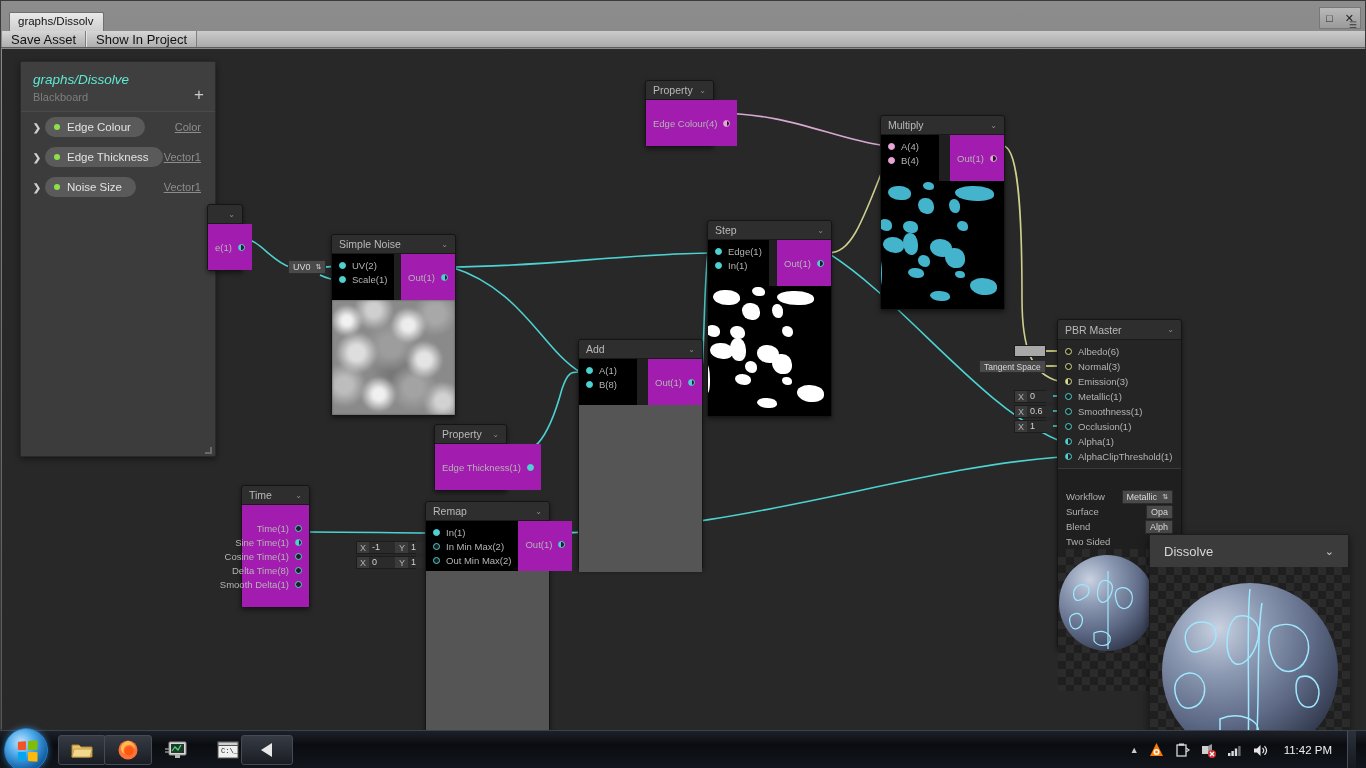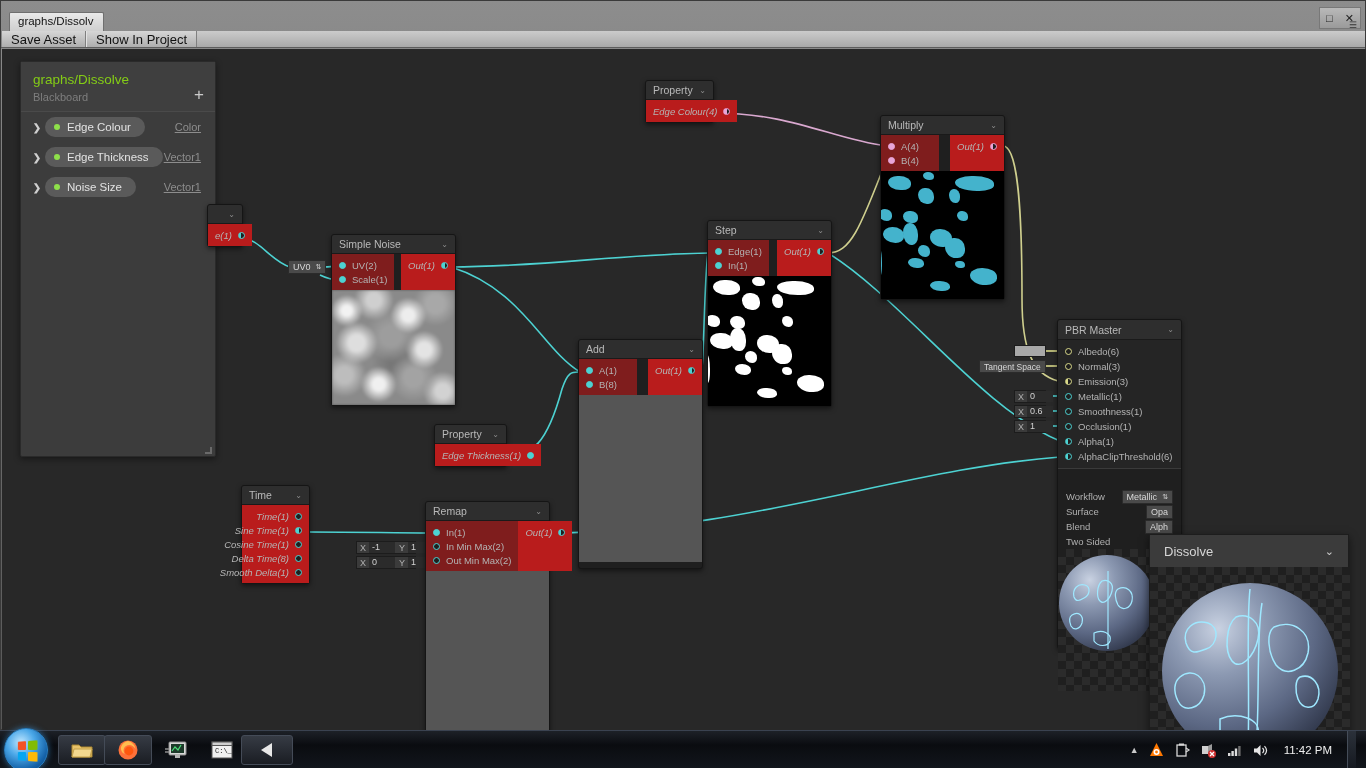--- a/index.html
+++ b/index.html
@@ -35,41 +35,41 @@
   
   #graph { position:absolute; left:1px; top:48px; width:1364px; height:681px;
            background:#282828; overflow:hidden; }
   #edges { position:absolute; left:0; top:0; width:1364px; height:681px; pointer-events:none; }
 
   
   #blackboard { position:absolute; left:18px; top:12px; width:196px; height:396px;
                 background:#3c3c3c; border:1px solid #2a2a2a; border-radius:2px;
                 box-shadow:0 2px 6px rgba(0,0,0,.45); }
   #bbhead { padding:10px 12px 8px 12px; border-bottom:1px solid #4a4a4a; position:relative; background:#3f3f3f; }
-  #bbtitle { font-size:13.5px; color:#84cc16; }
+  #bbtitle { font-size:13.5px; color:#5eead4;font-style:italic; }
   #bbsub { font-size:11px; color:#7e7e7e; margin-top:4px; }
   #bbplus { position:absolute; right:11px; top:27px; font-size:17px; color:#cbcbcb; line-height:12px; }
   .bbrow { display:flex; align-items:center; padding:5px 10px 5px 8px; }
   .bbarrow { font-size:10px; color:#cfcfcf; width:16px; text-align:center; font-weight:bold; }
   .bbpill { background:#5a5a5a; border-radius:11px; padding:4px 14px 4px 9px; display:flex; align-items:center;
             font-size:11.5px; color:#e2e2e2; }
   .bbdot { width:6px; height:6px; border-radius:50%; background:#8ee04a; margin-right:7px; }
   .bbtype { margin-left:auto; font-size:11px; color:#8d8d8d; padding-right:4px;text-decoration:underline; }
   #bbresize { position:absolute; right:3px; bottom:2px; width:7px; height:7px;
               border-right:2px solid #6a6a6a; border-bottom:2px solid #6a6a6a; }
 
   
   .node { position:absolute; background:#1f1f1f; border:1px solid #151515; border-radius:3px;
           box-shadow:0 2px 5px rgba(0,0,0,.5); }
   .nhead { background:#2e2e2e; height:19px; display:flex; align-items:center; padding:0 7px;
            font-size:10.5px; color:#b9b9b9; border-bottom:1px solid #1a1a1a; border-radius:2px 2px 0 0; }
   .nchev { margin-left:auto; font-size:8px; color:#8c8c8c; }
   .nbody { display:flex; }
-  .ports-in { background:#7f1d1d; padding:4px 0; flex:0 0 auto; min-width:58px; }
-  .ports-out { background:#b91c1c; padding:4px 0; margin-left:auto; flex:0 0 auto;font-style:italic; }
+  .ports-in { background:#000000; padding:4px 0; flex:0 0 auto; min-width:58px; }
+  .ports-out { background:#a21caf; padding:16px 0; margin-left:auto; flex:0 0 auto; }
   .port { display:flex; align-items:center; height:14px; font-size:9.5px; color:#b4b4b4;
           padding:0 7px; white-space:nowrap; }
   .port.out { justify-content:flex-end; }
   .pd { width:7px; height:7px; border-radius:50%; border:1.5px solid #4dd2d2; background:#1f1f1f; flex:0 0 auto; }
   .pd.f { background:#4dd2d2; }
   .pd.half { background:linear-gradient(90deg,#4dd2d2 50%, #1f1f1f 50%); }
   .pd.pink { border-color:#e8a5d8; }
   .pd.pink.f { background:#e8a5d8; }
   .pd.pink.half { background:linear-gradient(90deg,#e8a5d8 50%,#1f1f1f 50%); }
   .pd.yel { border-color:#d9d98a; }
@@ -563,21 +563,21 @@
           <div class="port" style="height:15px">
             <span class="pd"></span>
             <span>Occlusion(1)</span>
           </div>
           <div class="port" style="height:15px">
             <span class="pd half"></span>
             <span>Alpha(1)</span>
           </div>
           <div class="port" style="height:15px">
             <span class="pd half"></span>
-            <span>AlphaClipThreshold(6)</span>
+            <span>AlphaClipThreshold(1)</span>
           </div>
         </div>
         <div style="border-top:1px solid #3a3a3a; padding-top:20px;">
           <div class="setrow">
             <span>Workflow</span>
             <span class="sv popup">
               <span>Metallic</span>
               <span class="ar">⇅</span>
             </span>
           </div>
@@ -666,21 +666,21 @@
     <div class="tbitem flat" style="left:152px;">
       <svg width="26" height="22" viewBox="0 0 26 22">
         <rect x="6" y="3" width="17" height="13" rx="1" fill="#d8d8d8" stroke="#8d8d8d"></rect>
         <rect x="8" y="5" width="13" height="9" fill="#1d3a2a"></rect>
         <path d="M9,12 L12,8 L15,11 L18,6" stroke="#4de07a" fill="none" stroke-width="1.2"></path>
         <rect x="12" y="16" width="5" height="3" fill="#b5b5b5"></rect>
         <path d="M2,10 L6,10 M2,13 L6,13" stroke="#8d8d8d" stroke-width="1.4"></path>
       </svg>
     </div>
 
-    <div class="tbitem flat" style="left:198px;">
+    <div class="tbitem flat" style="left:204px;">
       <svg width="26" height="20" viewBox="0 0 26 20">
         <rect x="3" y="2" width="20" height="16" fill="#f0f0f0" stroke="#555"></rect>
         <rect x="3" y="2" width="20" height="3.5" fill="#cfcfcf" stroke="#555"></rect>
         <text x="6" y="13" font-family="Liberation Mono, monospace" font-size="7" fill="#111">C:\_</text>
       </svg>
     </div>
 
     <div class="tbitem" style="left:241px; width:52px;">
       <svg width="20" height="20" viewBox="0 0 20 20">
         <path d="M15,3 L15,17 L4,10 Z" fill="#e8e8e8"></path>

